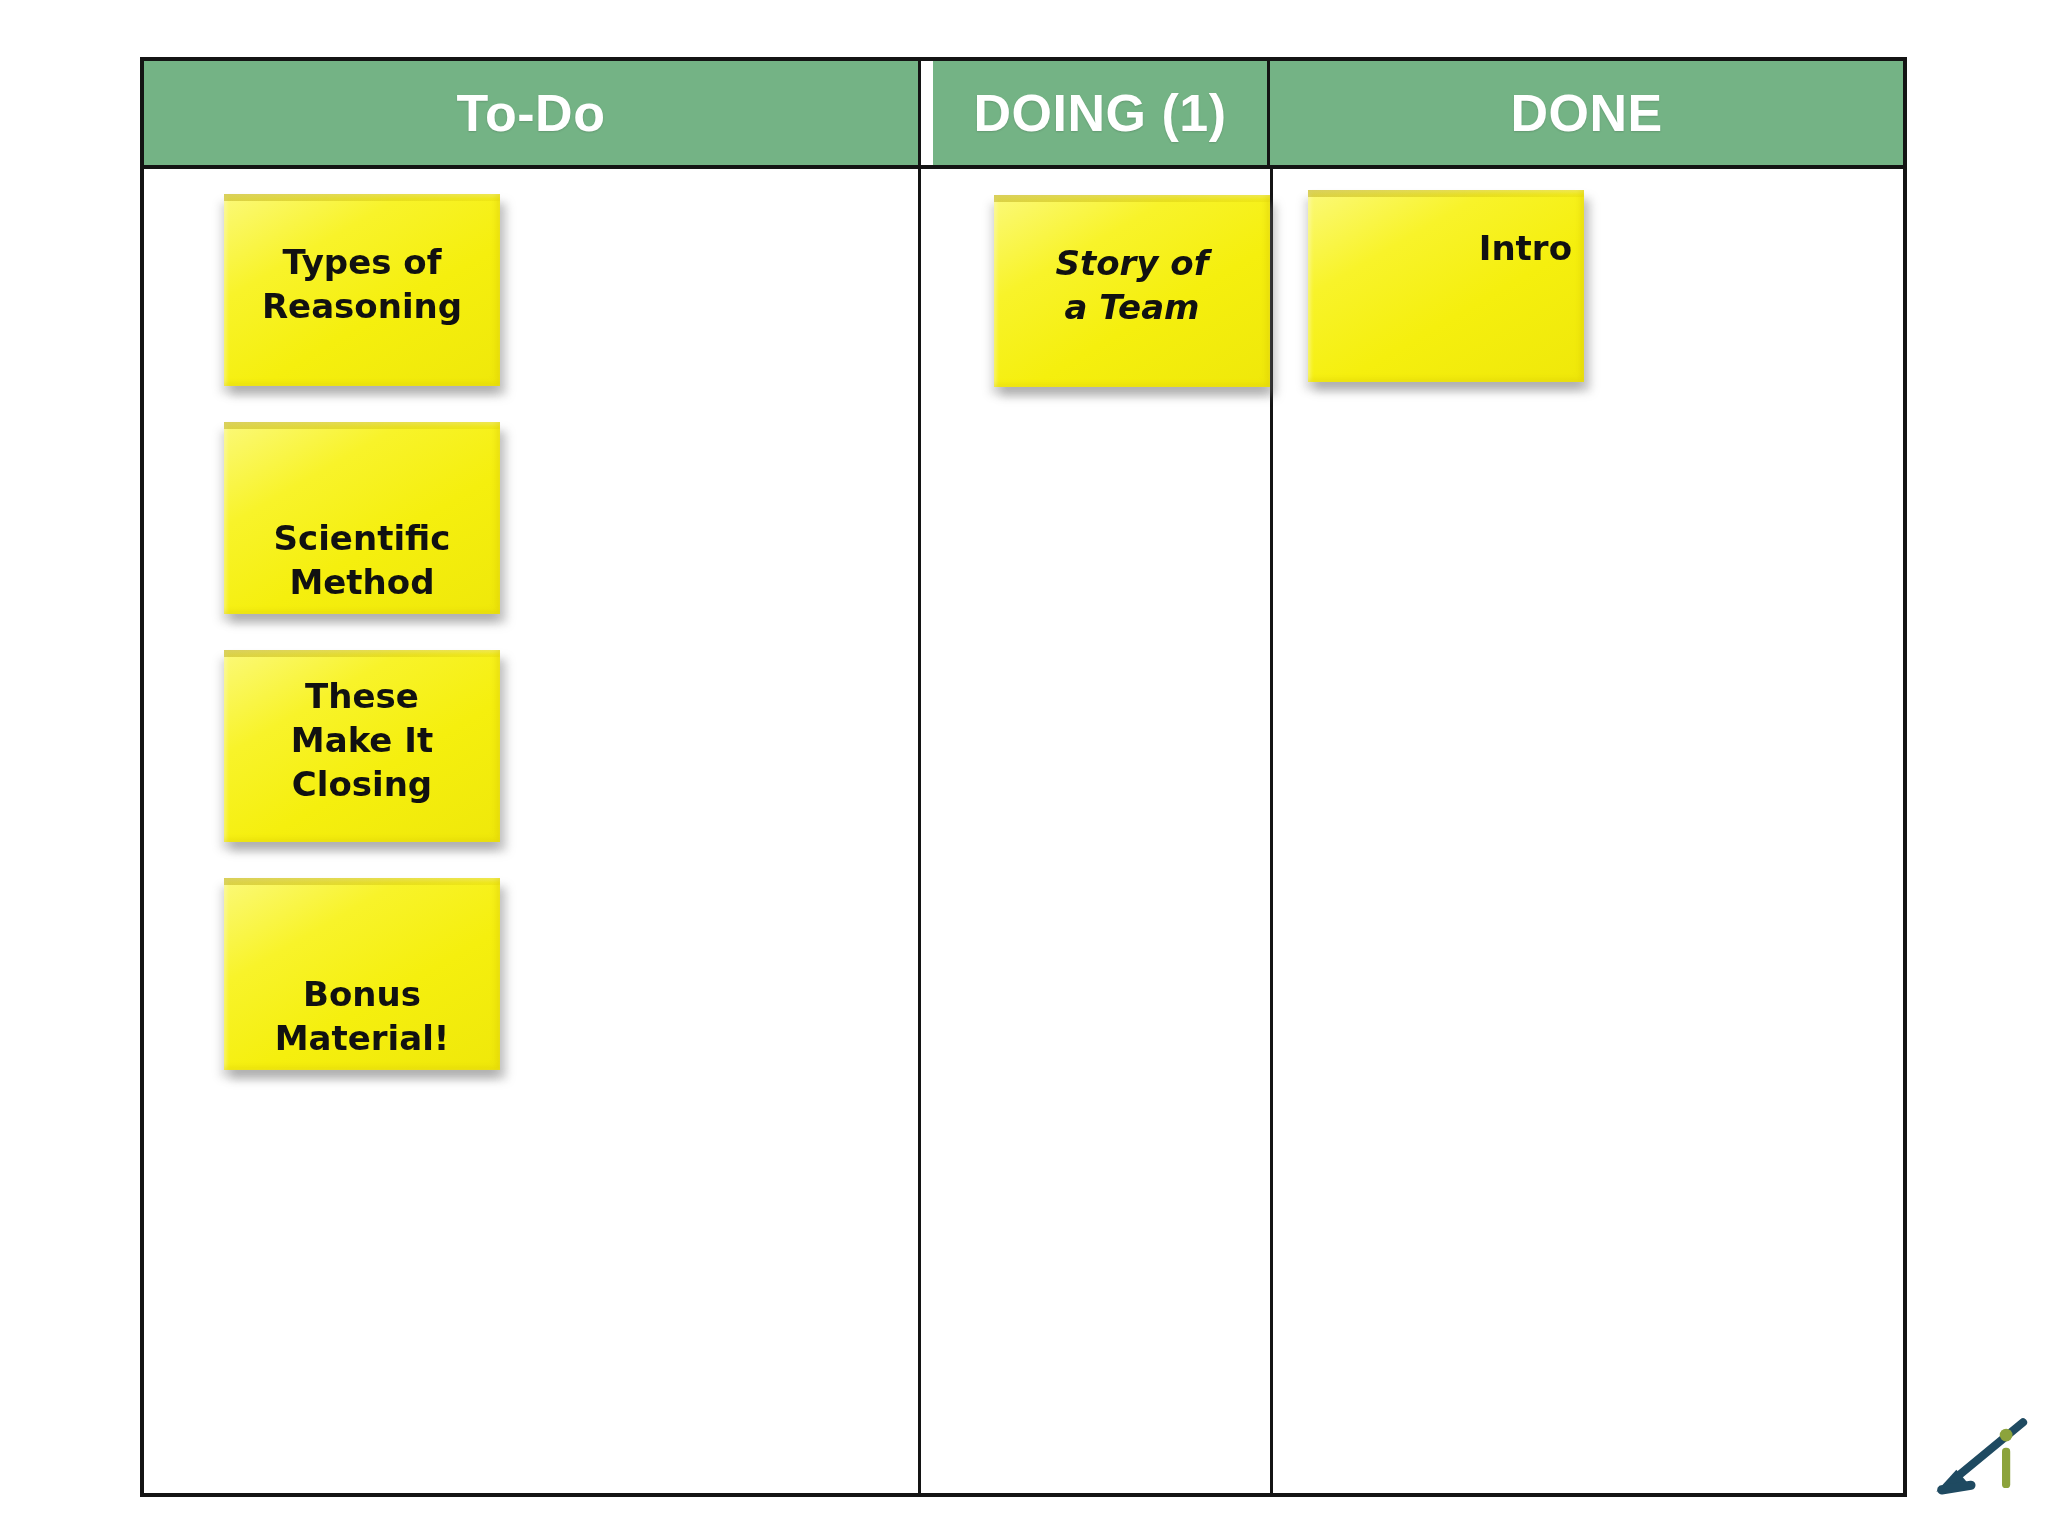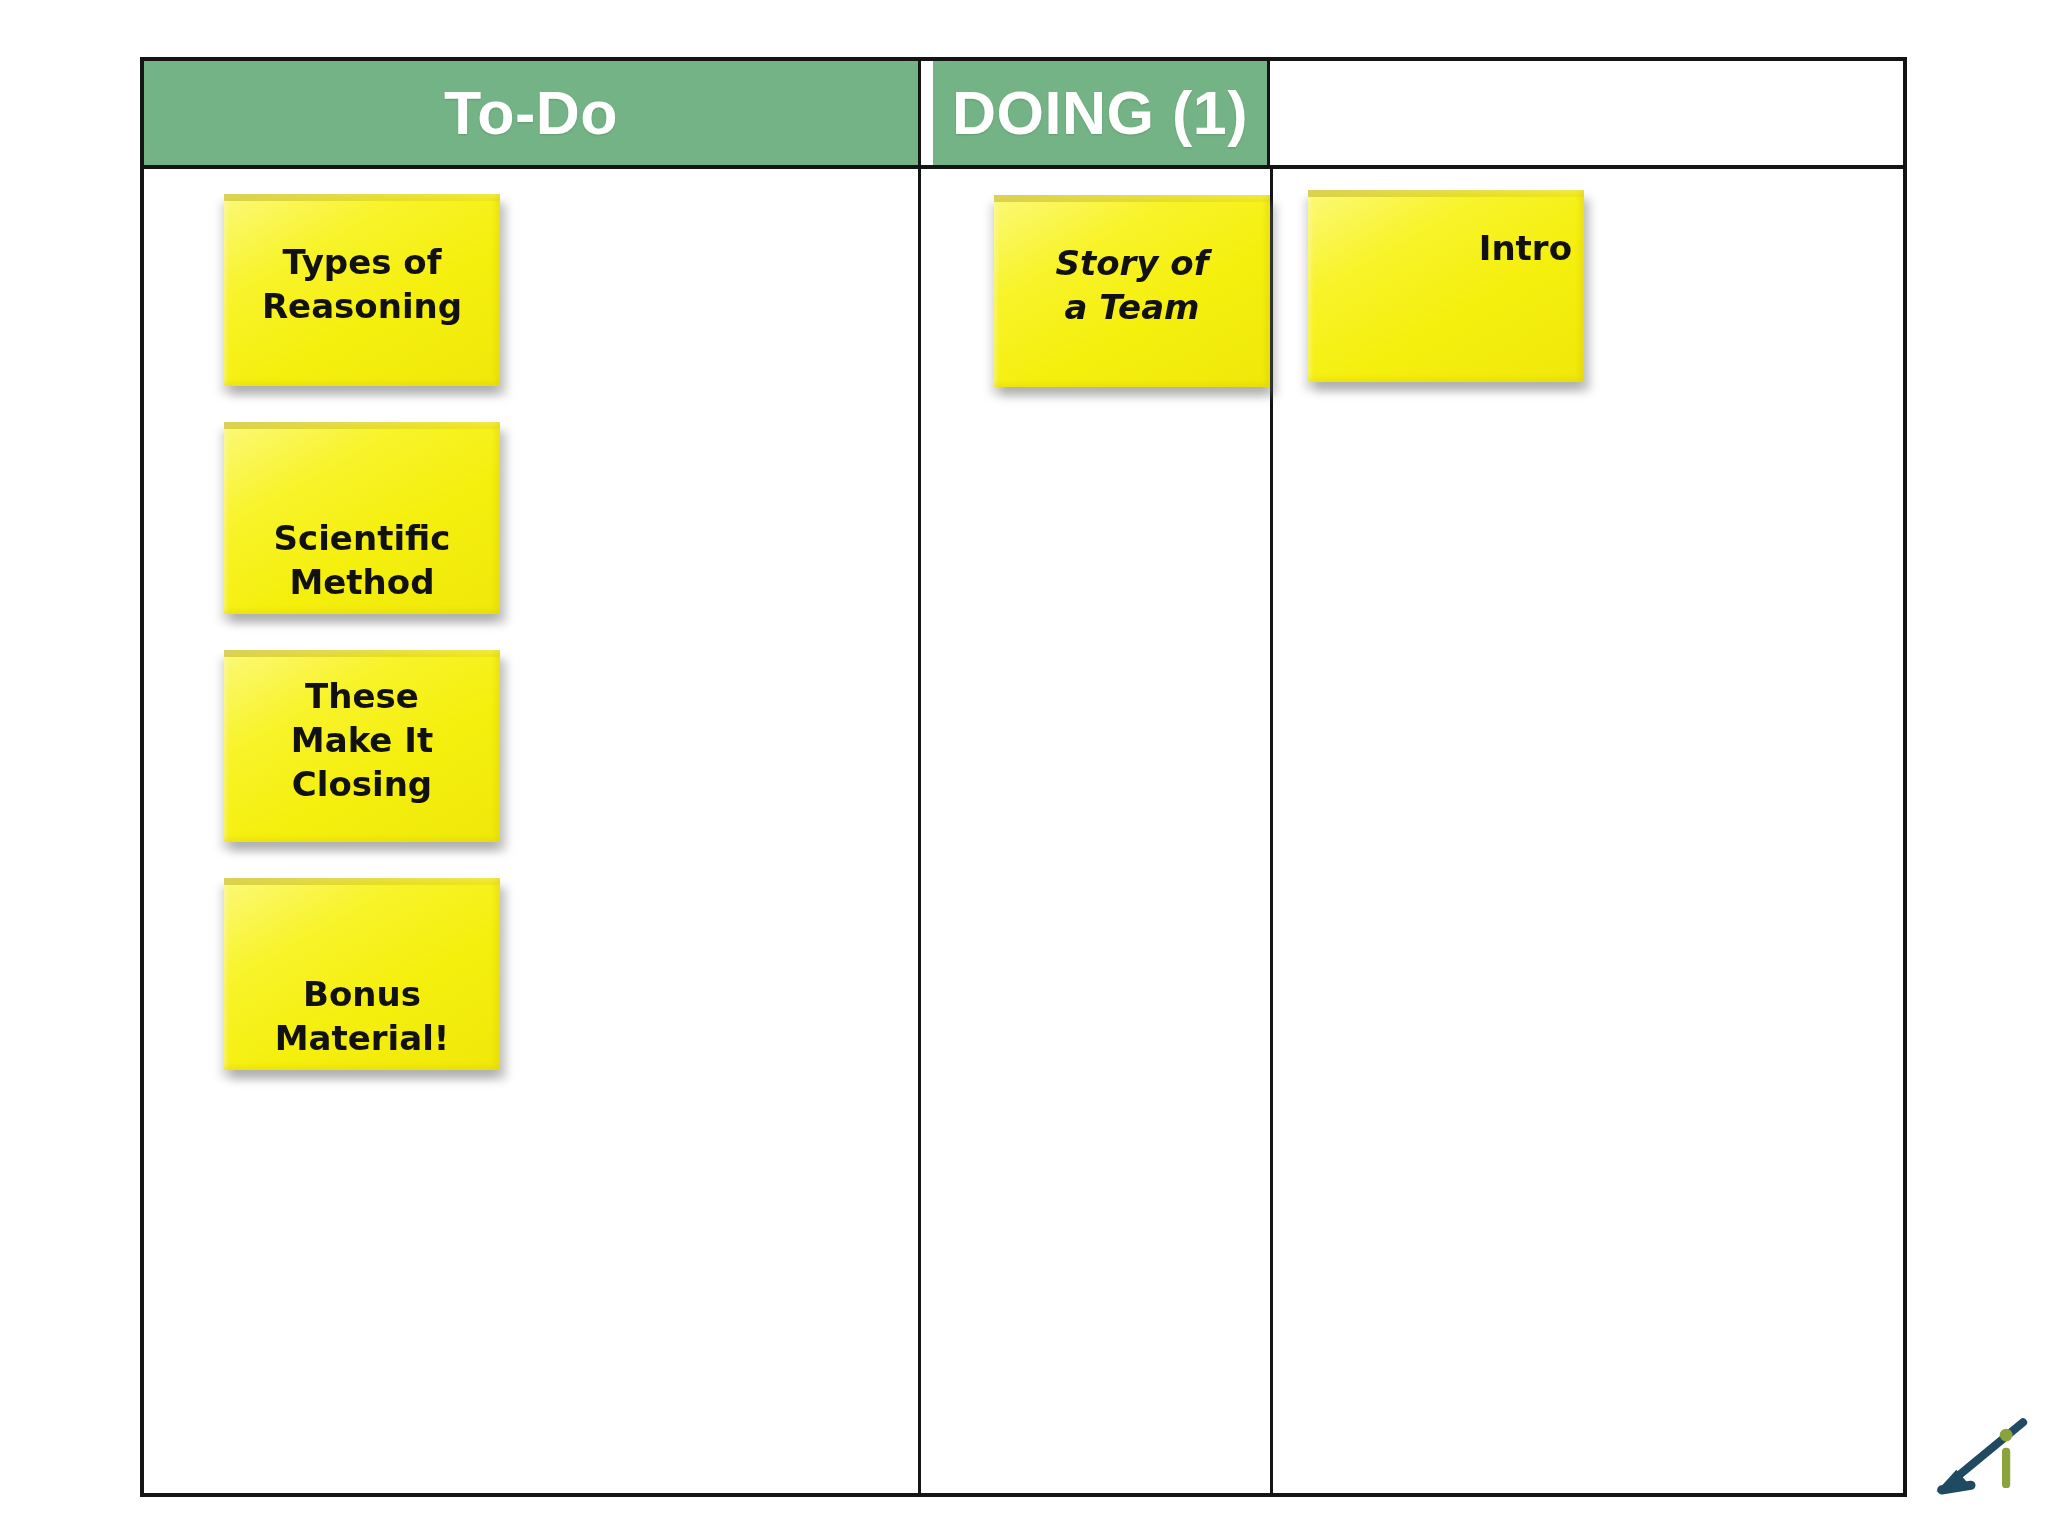--- a/index.html
+++ b/index.html
@@ -37,21 +37,21 @@
   .header-cell {
     background: var(--header-green, #74b385);
     display: flex;
     align-items: center;
     justify-content: center;
     box-sizing: border-box;
   }
   .header-cell span {
     color: #ffffff;
     font-weight: bold;
-    font-size: 61px;
+    font-size: 52px;
     letter-spacing: 0.5px;
     text-shadow: 0 1px 2px rgba(0,0,0,0.15);
   }
   .body-row {
     display: flex;
     flex: 1 1 auto;
   }
   .body-cell {
     box-sizing: border-box;
     background: #ffffff;
@@ -129,20 +129,23 @@
 
   <div class="board">
 
     <div class="header-row">
       <div class="header-cell col-0">
         <span>To-Do</span>
       </div>
       <div class="header-cell col-1">
         <span>DOING (1)</span>
       </div>
+      <div class="header-cell col-2">
+        <span>DONE</span>
+      </div>
     </div>
 
     <div class="body-row">
       <div class="body-cell col-0">
           <div class="note-stack">
             <div class="note valign-center">
               <span>Types of
 Reasoning</span>
             </div>
             <div class="note valign-high">

